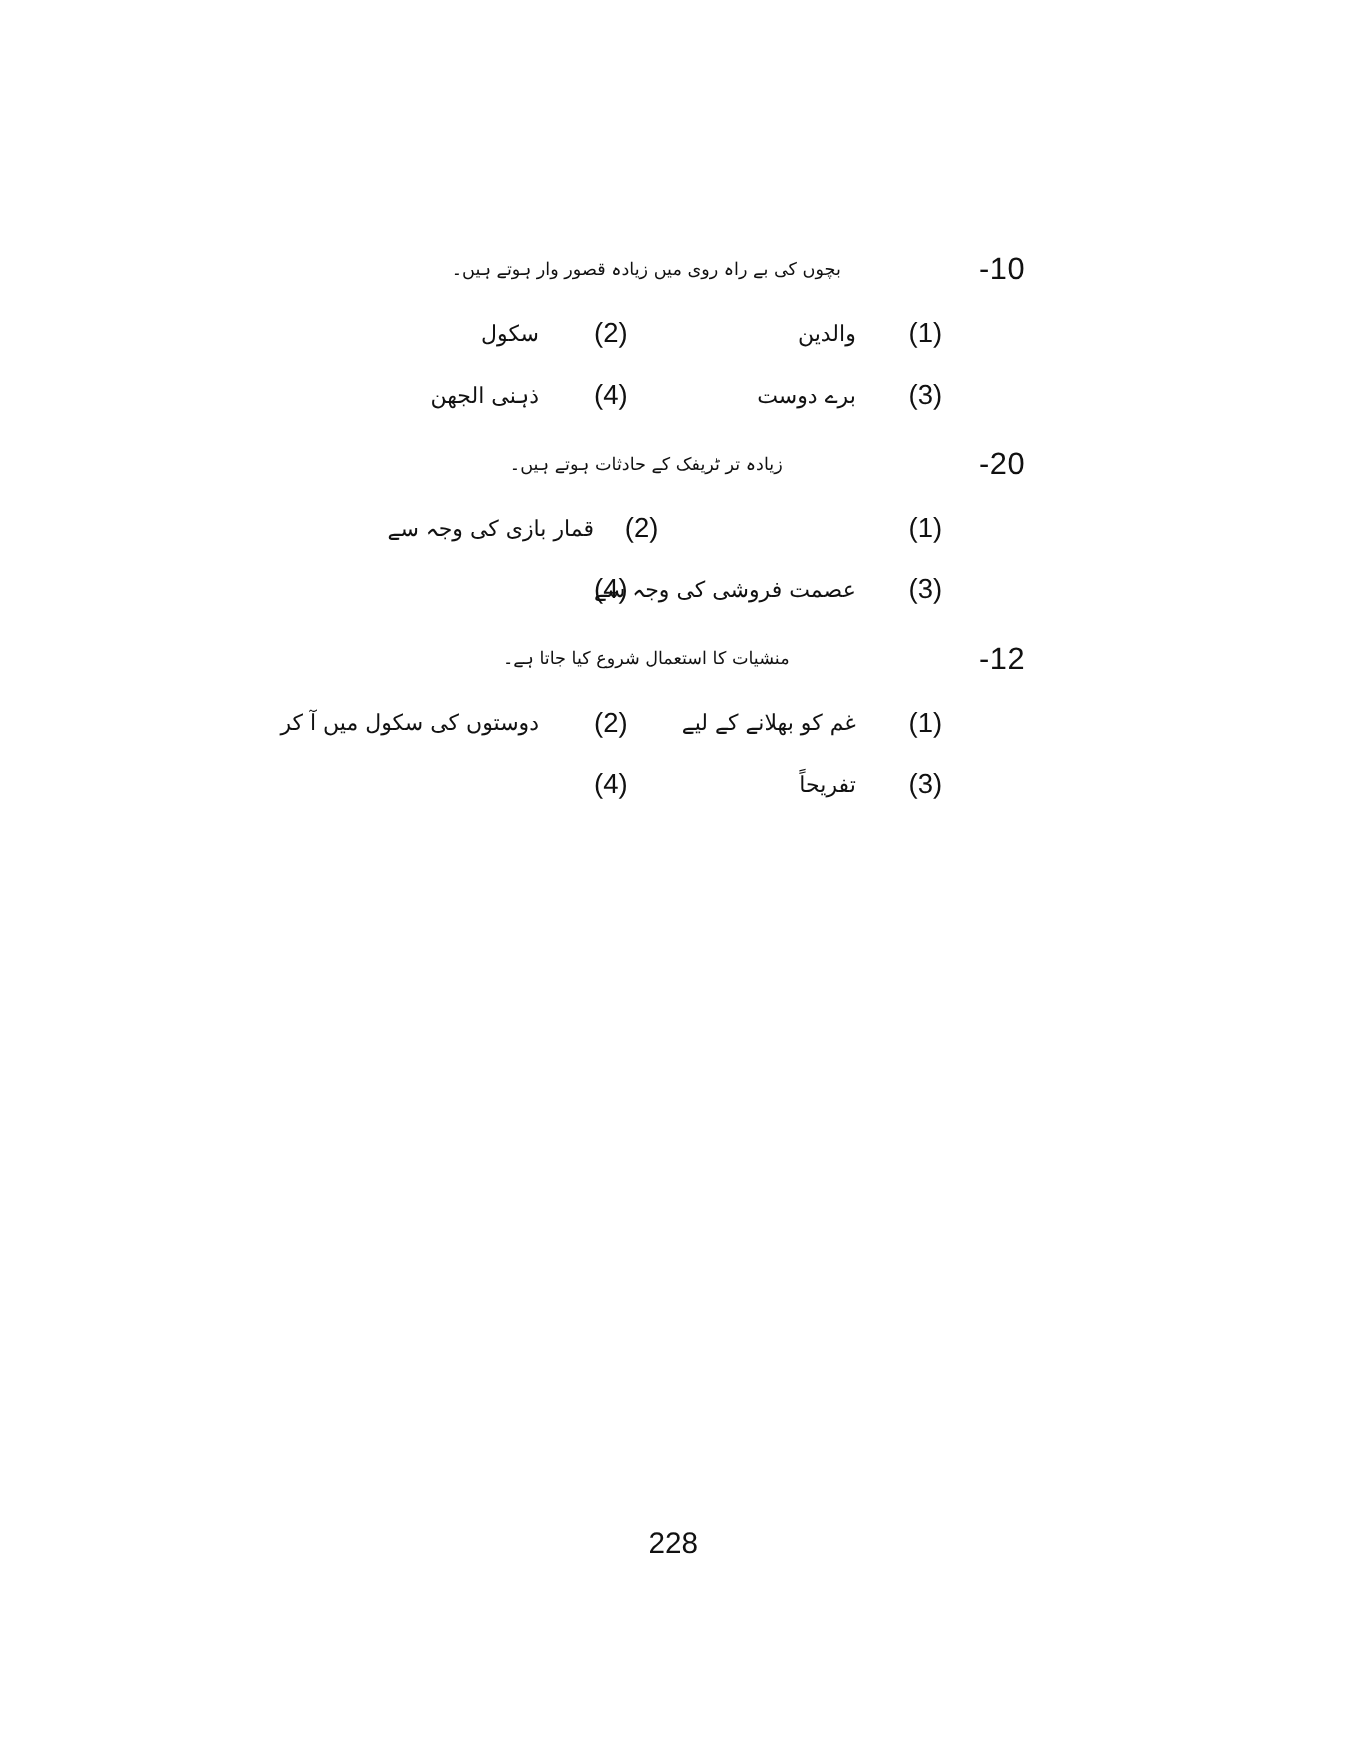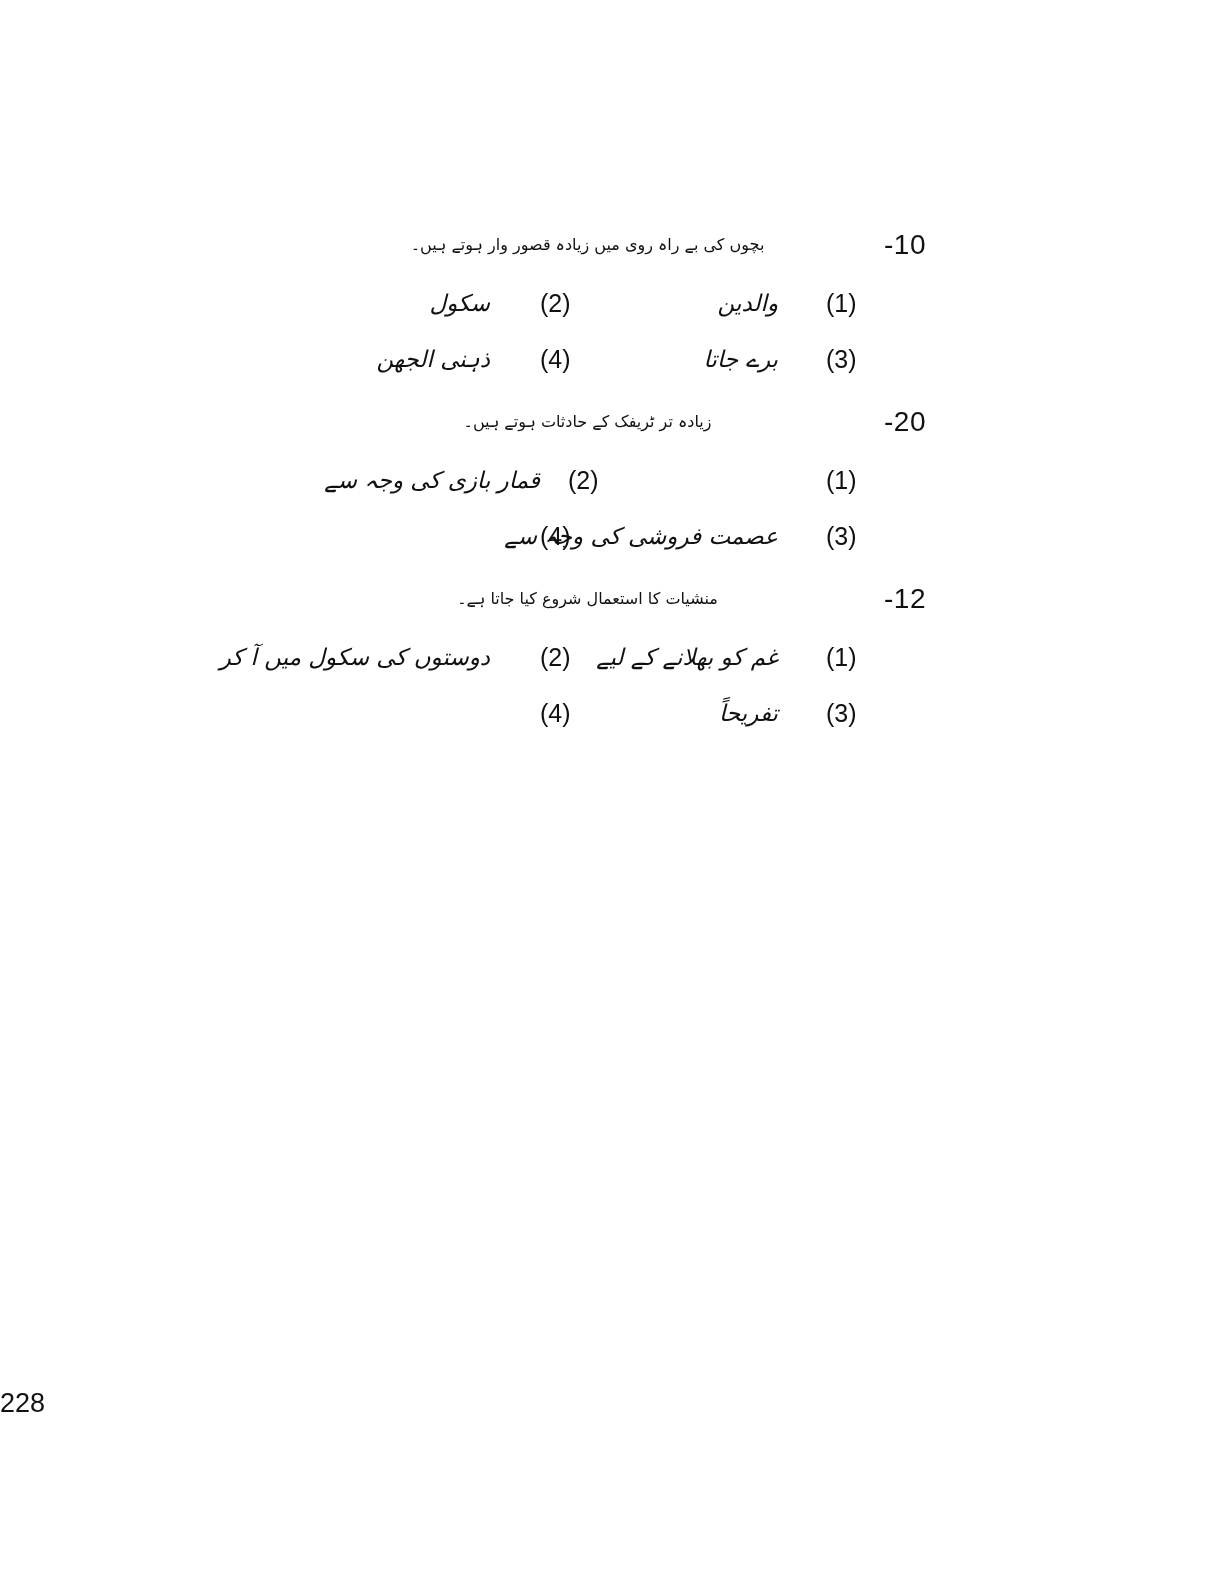--- a/index.html
+++ b/index.html
@@ -28,21 +28,21 @@
   }
   .q-line {
     display: grid;
     grid-template-columns: 54px 23px 1fr;
     align-items: center;
     height: 46px;
   }
   .q-num {
     direction: ltr;
     unicode-bidi: isolate;
-    text-align: center;
+    text-align: right;
     font-family: "Liberation Sans", sans-serif;
     font-size: 28px;
     letter-spacing: 0.5px;
   }
   .q-text {
     font-size: 16px;
     text-align: center;
     white-space: nowrap;
     line-height: 46px;
   }
@@ -55,31 +55,31 @@
   }
   .opt-marker {
     direction: ltr;
     unicode-bidi: isolate;
     font-family: "Liberation Sans", sans-serif;
     font-size: 25px;
     text-align: left;
     white-space: nowrap;
   }
   .opt-text {
-    font-size: 23px;
+    font-size: 20px;
     text-align: start;
     white-space: nowrap;
     line-height: 42px;
-    font-style: italic;
   }
   .page-number {
     position: absolute;
     top: 1388px;
     left: 0;
     width: 100%;
+    text-align: center;
     font-family: "Liberation Sans", sans-serif;
     font-size: 27px;
     color: #111111;
     direction: ltr;
   }
 </style>
 </head>
 <body>
 
 <div class="page">
@@ -98,21 +98,21 @@
         <span></span>
         <span class="opt-text">والدین</span>
         <span class="opt-marker">(2)</span>
         <span></span>
         <span class="opt-text">سکول</span>
       </div>
       <div class="opt-row">
         <span></span>
         <span class="opt-marker">(3)</span>
         <span></span>
-        <span class="opt-text">برے جاتا</span>
+        <span class="opt-text">برے دوست</span>
         <span class="opt-marker">(4)</span>
         <span></span>
         <span class="opt-text">ذہنی الجھن</span>
       </div>
     </div>
 
     <div class="question">
       <div class="q-line">
         <span class="q-num">-20</span>
         <span></span>

